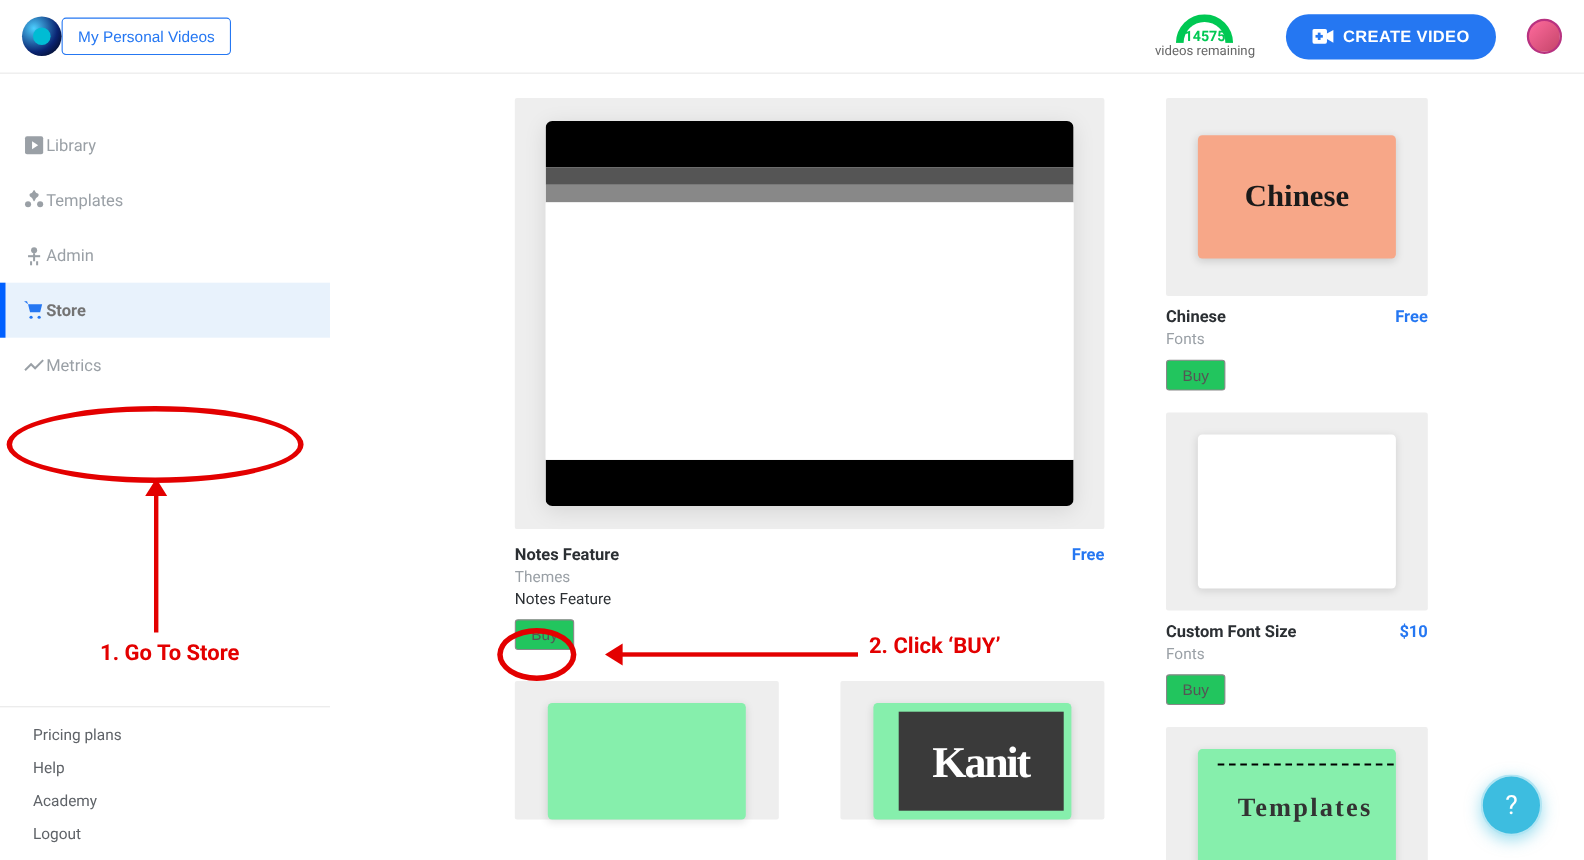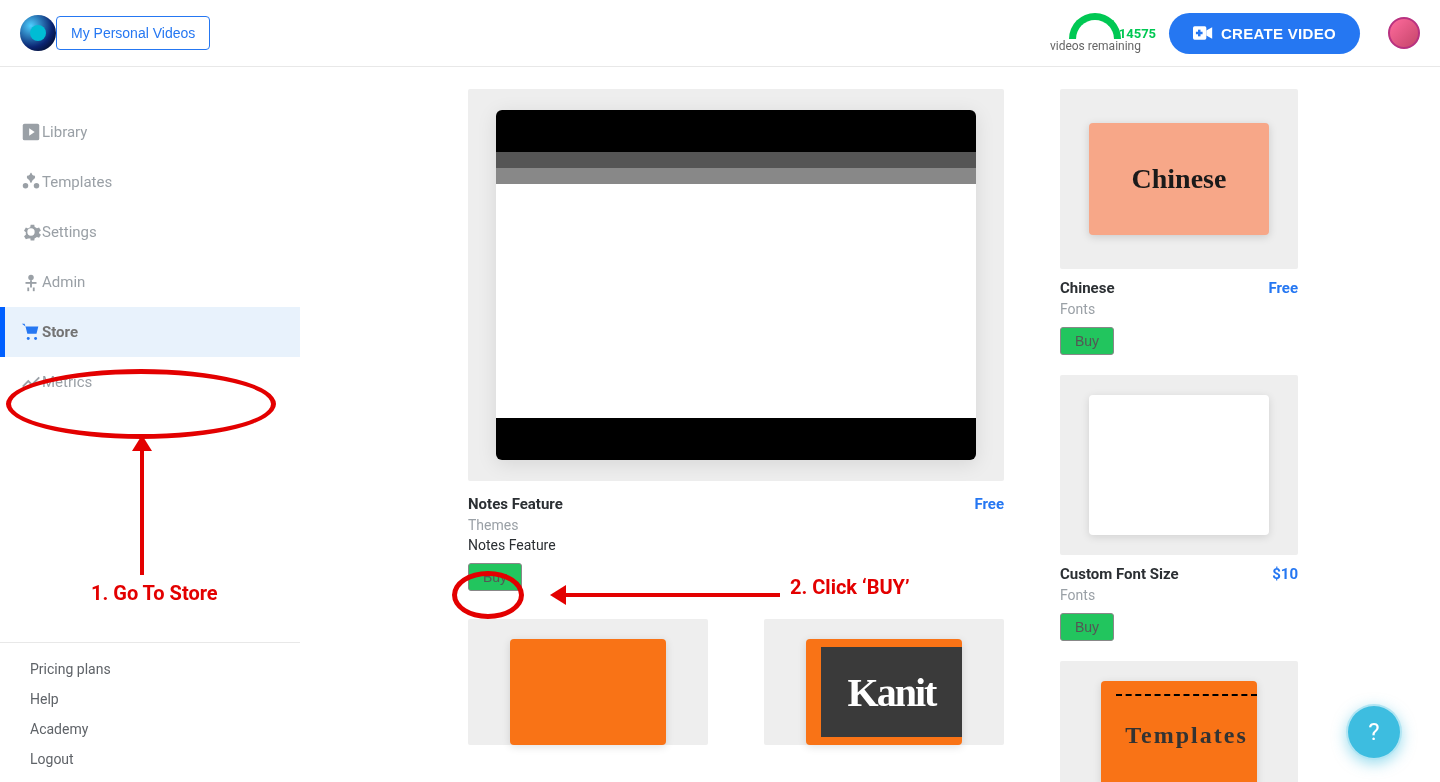--- a/index.html
+++ b/index.html
@@ -8,21 +8,21 @@
 
 .header { height: 67px; border-bottom: 1px solid #e8e8e8; display: flex; align-items: center; padding: 0 20px; justify-content: space-between; }
 .header-left { display: flex; align-items: center; }
 .logo { width: 36px; height: 36px; border-radius: 50%; background: radial-gradient(circle at 30% 30%, #4dd0ff 0%, #0a2472 60%, #000 100%); position: relative; }
 .logo::after { content: ""; position: absolute; width: 16px; height: 16px; background: #00bcd4; border-radius: 50%; top: 10px; left: 10px; }
 .videos-btn { border: 1px solid #2577f2; color: #2577f2; background: #fff; padding: 8px 14px; border-radius: 4px; font-size: 14px; cursor: pointer; font-weight: 500; }
 .header-right { display: flex; align-items: center; gap: 28px; }
 .videos-remaining { text-align: center; font-size: 12px; color: #666; }
 .remaining-gauge { position: relative; width: 60px; height: 26px; margin: 0 auto; }
 .gauge-arc { width: 52px; height: 26px; border: 7px solid #00c853; border-bottom: none; border-radius: 26px 26px 0 0; margin: 0 auto; }
-.gauge-num { position: absolute; bottom: -2px; left: 50%; transform: translateX(-50%); color: #00c853; font-weight: 700; font-size: 13px; margin-left: 42px; }
+.gauge-num { position: absolute; bottom: -2px; left: 50%; transform: translateX(-50%); color: #00c853; font-weight: 700; font-size: 13px; }
 .create-btn { background: #2577f2; color: #fff; border: none; border-radius: 24px; padding: 12px 24px; font-weight: 800; font-size: 15px; cursor: pointer; display: flex; align-items: center; gap: 8px; letter-spacing: 0.3px; }
 .create-btn svg { width: 20px; height: 16px; }
 .avatar { width: 32px; height: 32px; border-radius: 50%; background: linear-gradient(135deg, #ff6b9d 0%, #c44569 100%); border: 2px solid #b83280; position: relative; cursor: pointer; }
 
 
 .layout { display: flex; min-height: calc(782px - 67px); }
 .sidebar { width: 300px; padding-top: 40px; display: flex; flex-direction: column; }
 .nav { flex: 1; }
 .nav-item { display: flex; align-items: center; padding: 14px 20px; color: #9aa0a6; font-size: 15px; cursor: pointer; position: relative; }
 .nav-item.active { background: #e8f2fc; color: #737373; font-weight: 700; }
@@ -65,21 +65,21 @@
 .ann-arrow-2::after { content: ""; position: absolute; left: 0; top: 0; border-top: 10px solid transparent; border-bottom: 10px solid transparent; border-right: 16px solid #e30000; }
 .ann-text-2 { position: absolute; left: 322px; top: 80px; color: #e30000; font-weight: 700; font-size: 20px; pointer-events: none; white-space: nowrap; }
 
 .card-small { width: 238px; height: 180px; }
 .chinese-thumb { width: 180px; height: 112px; background: #f7a788; display: flex; align-items: center; justify-content: center; font-family: Georgia, serif; font-size: 28px; font-weight: bold; color: #1a1a1a; border-radius: 4px; box-shadow: 0 2px 8px rgba(0,0,0,.15); }
 .white-thumb { width: 180px; height: 140px; background: #fff; border-radius: 4px; box-shadow: 0 2px 8px rgba(0,0,0,.12); }
 .sr-meta { margin-top: 10px; }
 
 .bottom-row { display: flex; gap: 56px; margin-top: 28px; }
 .card-med { width: 240px; height: 126px; padding-top: 0; align-items: flex-start; }
-.card-med-inner { margin-top: 20px; width: 156px; height: 106px; background: #f97316; border-radius: 4px; box-shadow: 0 2px 8px rgba(0,0,0,.12); display: flex; align-items: center; justify-content: center; overflow: hidden; font-family: Georgia, serif; padding-left: 15px; }
+.card-med-inner { margin-top: 20px; width: 180px; height: 106px; background: #86efac; border-radius: 4px; box-shadow: 0 2px 8px rgba(0,0,0,.12); display: flex; align-items: center; justify-content: center; overflow: hidden; font-family: Georgia, serif; padding-left: 15px; }
 .kanit-preview { background: #3a3a3a; color: #fff; font-size: 40px; font-weight: 700; letter-spacing: -2px; width: 150px; height: 90px; display: flex; align-items: center; justify-content: center; }
 .templates-preview { width: 160px; height: 80px; border-top: 2px dashed #000; display: flex; align-items: center; justify-content: center; font-size: 24px; font-weight: bold; color: #333; font-family: "Times New Roman", serif; letter-spacing: 2px; }
 
 .help-fab { position: fixed; right: 38px; bottom: 22px; width: 56px; height: 56px; border-radius: 50%; background: #3dbde0; display: flex; align-items: center; justify-content: center; color: #fff; font-size: 24px; cursor: pointer; box-shadow: 0 4px 14px rgba(61,189,224,.5); border: 2px solid rgba(255,255,255,.6); }
 
 svg { display: block; }
 </style>
 </head>
 <body>
 
@@ -132,28 +132,20 @@
               <path d="M12 2 C13 2 13 5 15 5 C17 5 17 8 15 9 C13 10 13 13 12 13 C11 13 11 10 9 9 C7 8 7 5 9 5 C11 5 11 2 12 2 Z"></path>
               <circle cx="6" cy="16" r="3"></circle>
               <circle cx="18" cy="16" r="3"></circle>
             </svg>
           </span>
         <span>Templates</span>
       </div>
       <div class="nav-item">
         <span class="nav-icon">
             <svg width="22" height="22" viewBox="0 0 24 24" fill="currentColor">
-              <path d="M12 8a4 4 0 100 8 4 4 0 000-8zm8.9 4c0 .5 0 1-.1 1.4l2 1.6-2 3.4-2.4-1a8 8 0 01-2.4 1.4l-.4 2.6h-4l-.4-2.6A8 8 0 018.8 19l-2.4 1-2-3.4 2-1.6a8 8 0 010-2.8l-2-1.6 2-3.4 2.4 1a8 8 0 012.4-1.4L11.6 4h4l.4 2.6a8 8 0 012.4 1.4l2.4-1 2 3.4-2 1.6c.1.4.1.9.1 1.4z"></path>
-            </svg>
-          </span>
-        <span>Settings</span>
-      </div>
-      <div class="nav-item">
-        <span class="nav-icon">
-            <svg width="22" height="22" viewBox="0 0 24 24" fill="currentColor">
               <circle cx="12" cy="7" r="3"></circle>
               <rect x="11" y="10" width="2" height="8"></rect>
               <rect x="6" y="12" width="12" height="2"></rect>
               <rect x="8" y="18" width="2" height="4"></rect>
               <rect x="14" y="18" width="2" height="4"></rect>
             </svg>
           </span>
         <span>Admin</span>
       </div>
       <div class="nav-item active">

